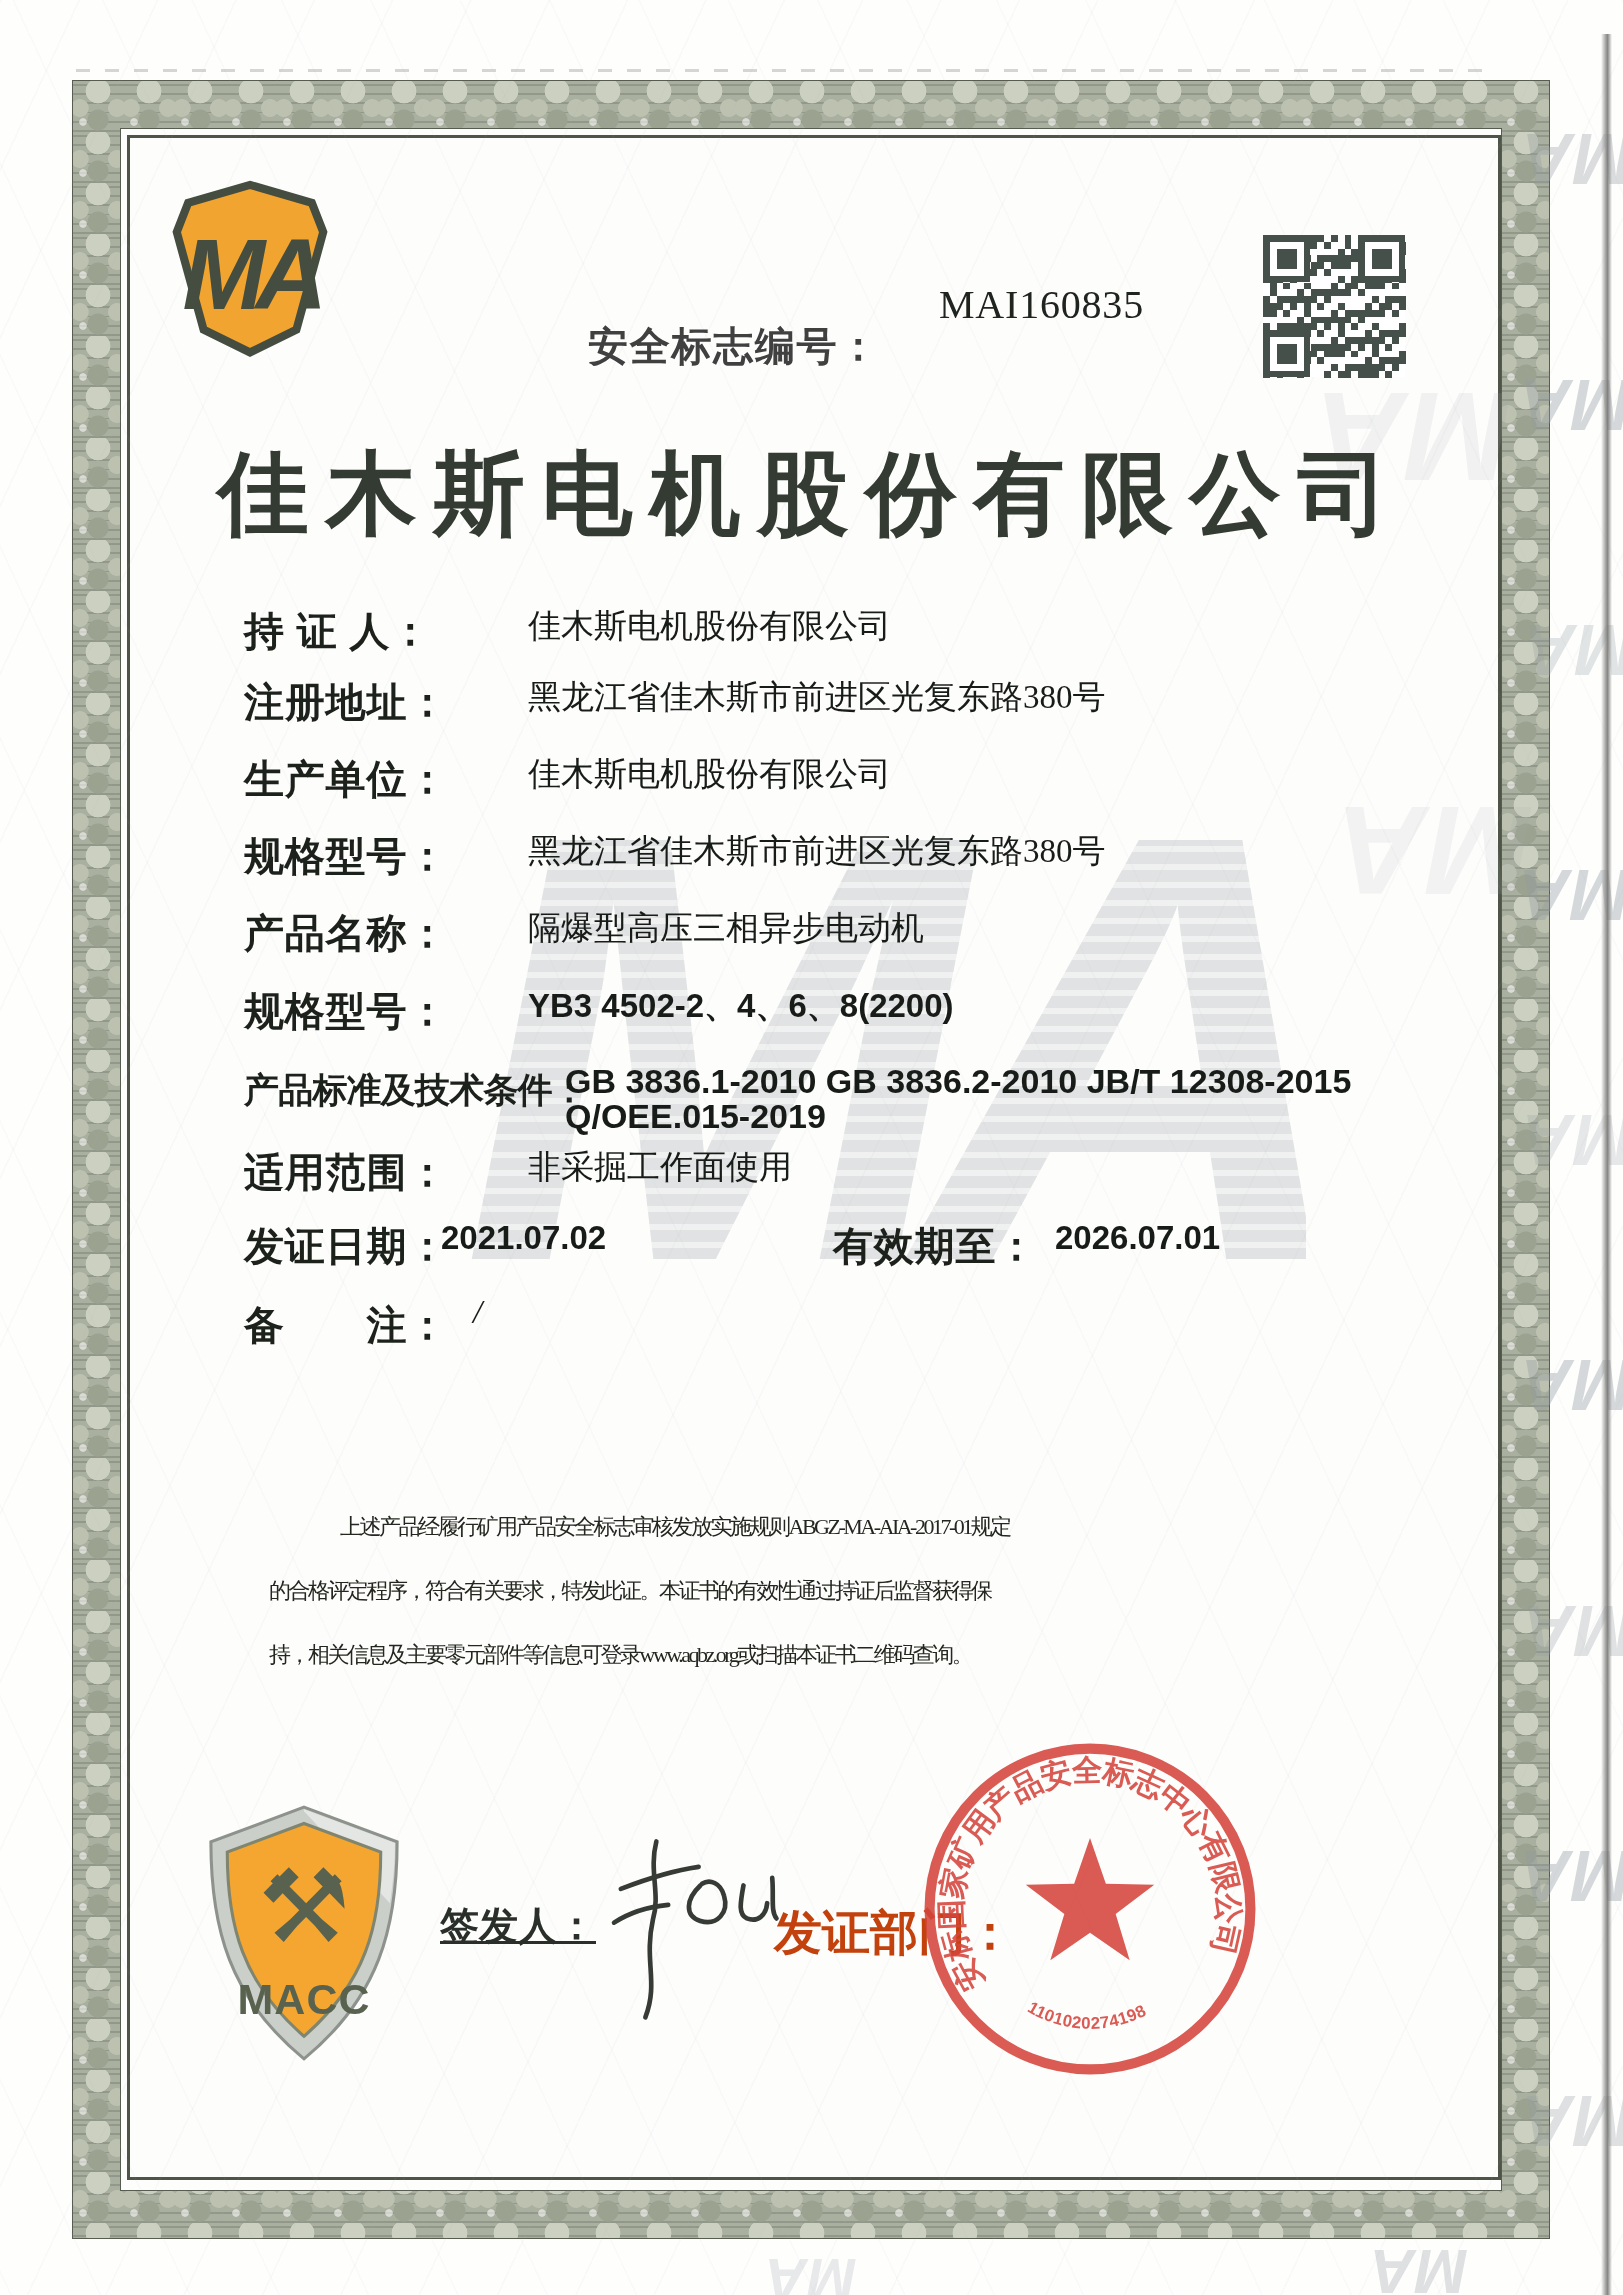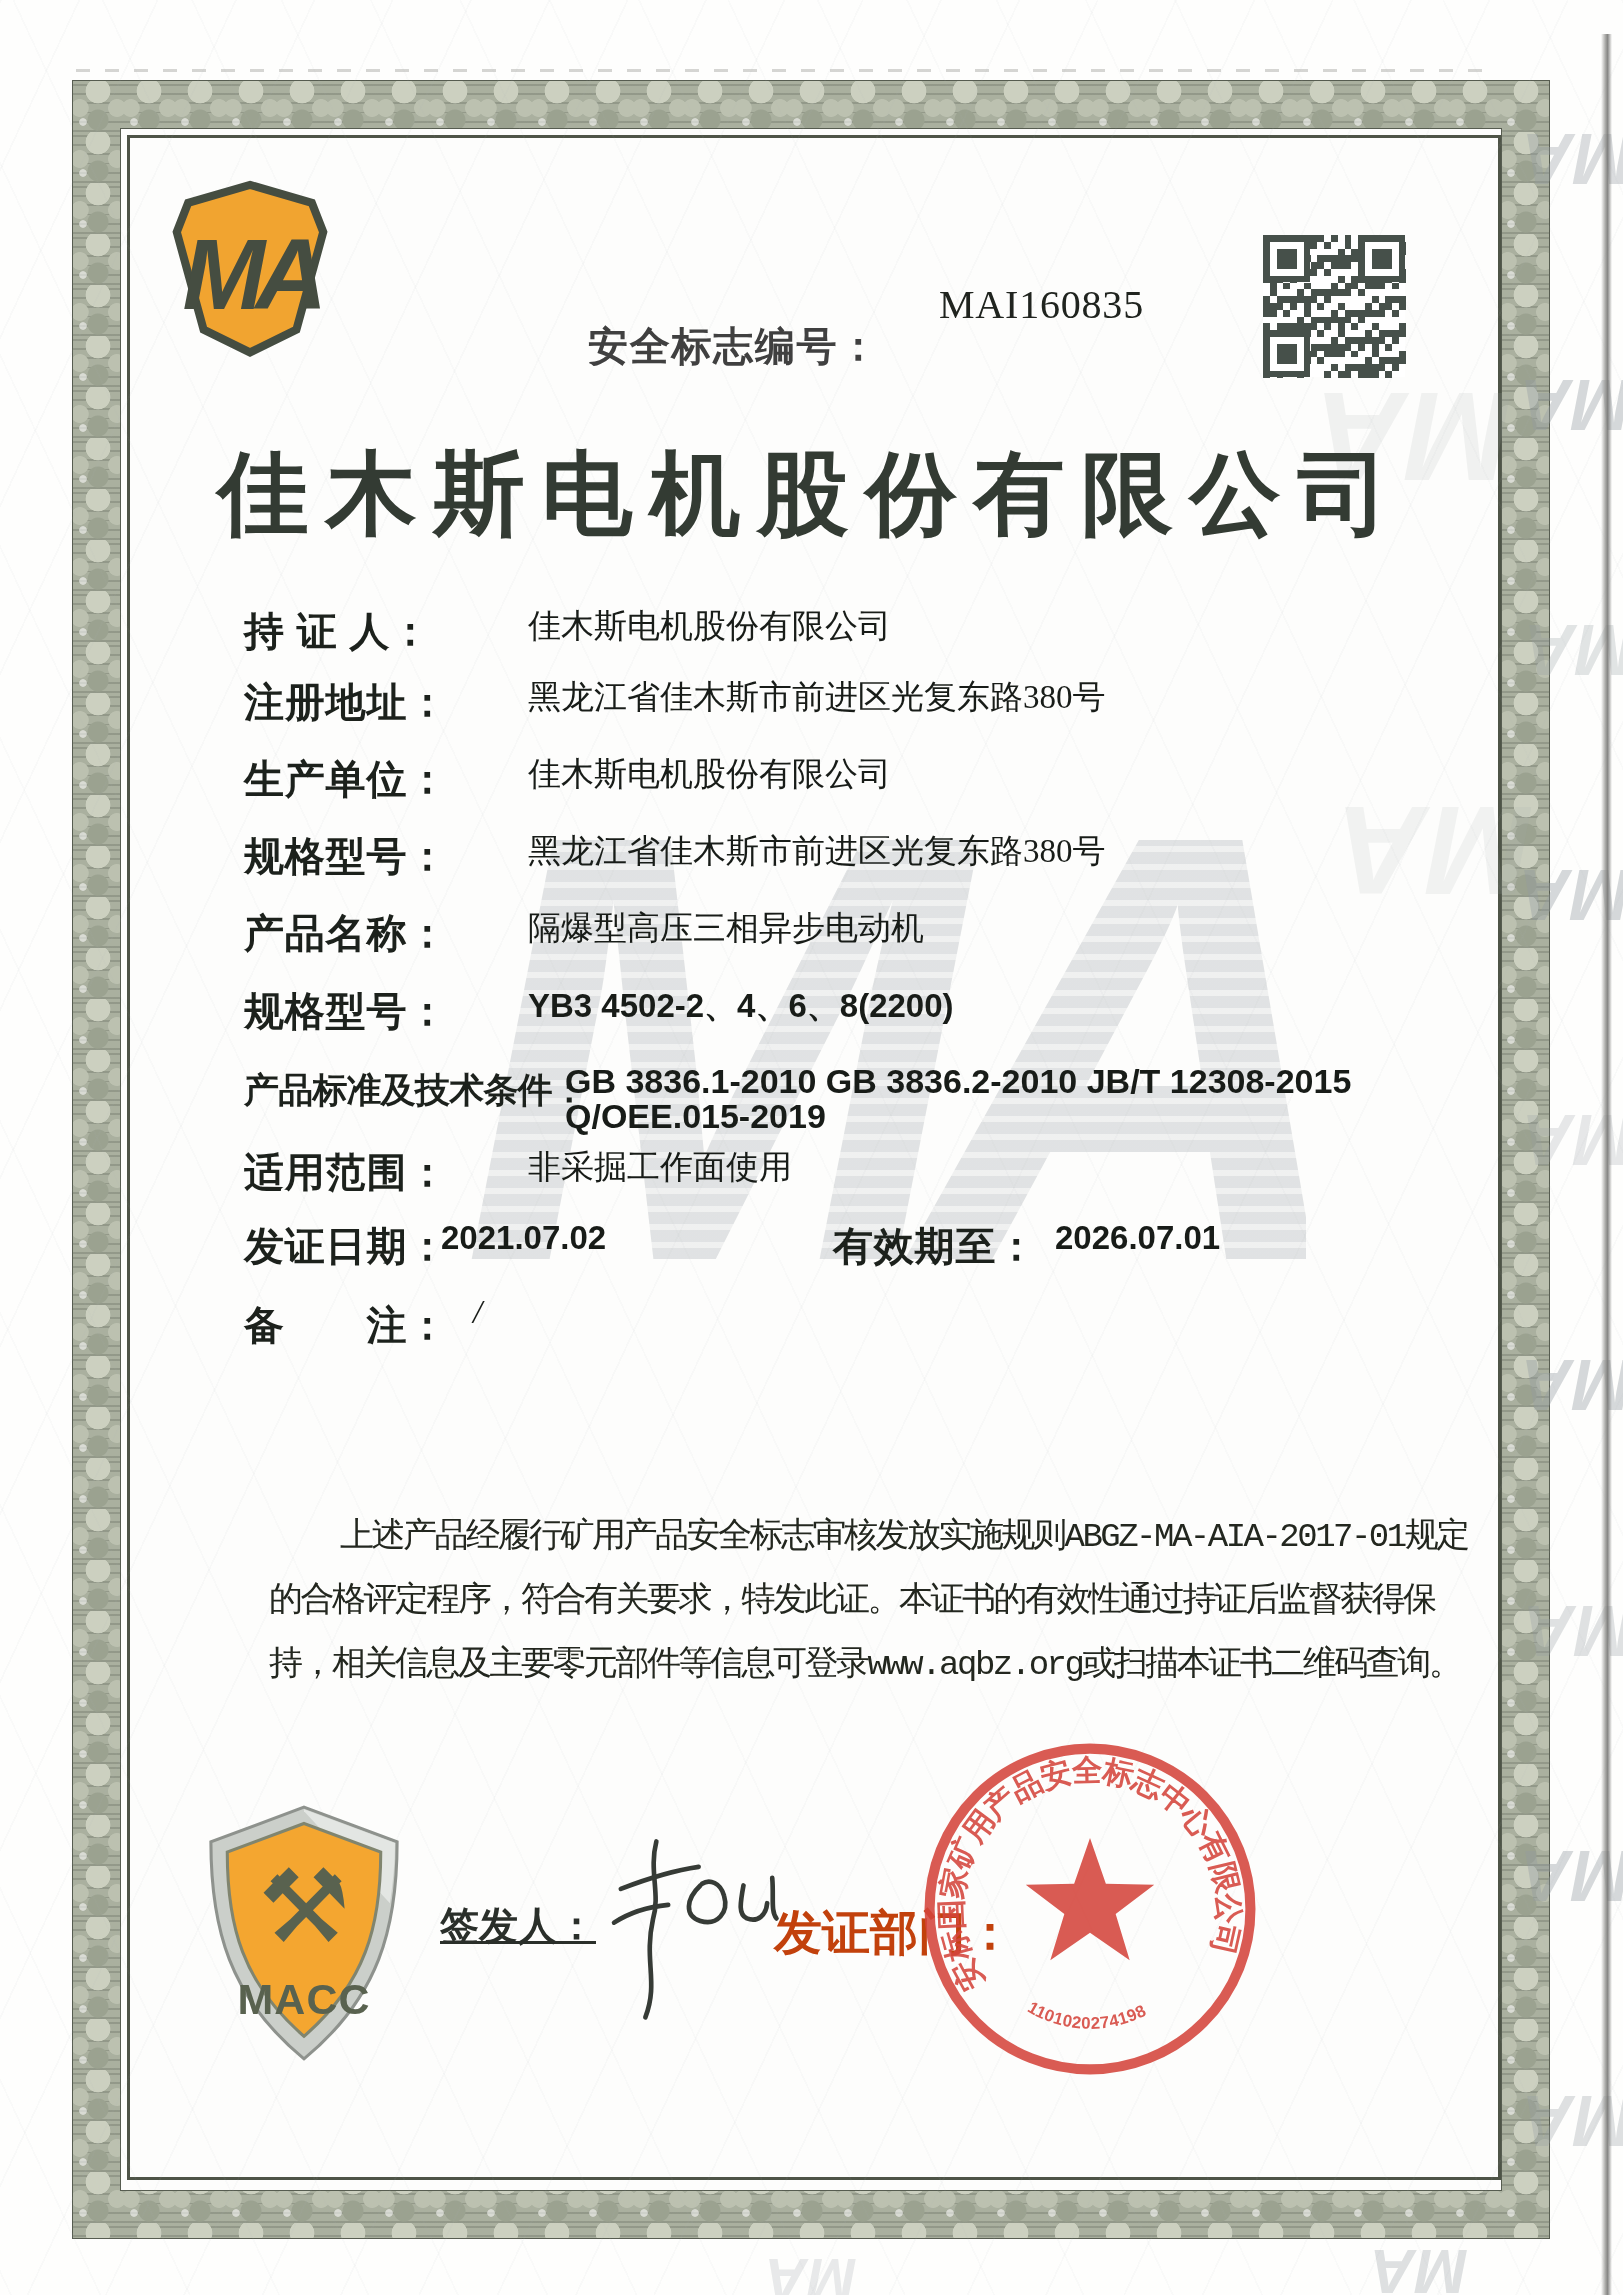--- a/index.html
+++ b/index.html
@@ -48,22 +48,22 @@
   .f-tl{left:0;top:0}.f-tr{right:0;top:0}.f-bl{left:0;bottom:0}
   .title{position:absolute;left:0;top:433px;width:1623px;text-align:center;z-index:3;
         font-size:91px;font-weight:800;letter-spacing:17px;color:#333b33;}
   
   .lab{position:absolute;left:244px;z-index:3;font-size:40px;font-weight:700;letter-spacing:0.8px;color:#1c211c;white-space:nowrap;}
   .val{position:absolute;left:528px;z-index:3;font-family:"Liberation Serif",serif;font-size:33px;letter-spacing:0;color:#181c18;white-space:nowrap;}
   .val-sans{font-family:"Liberation Sans",sans-serif;font-weight:700;}
   .lab-small{font-size:35px;letter-spacing:-0.8px;}
   .val-std{left:565px;font-family:"Liberation Sans",sans-serif;font-weight:700;font-size:34px;}
   
-  .stline{position:absolute;left:269px;width:1150px;z-index:3;font-family:Liberation Mono, monospace;
-        font-size:34px;letter-spacing:-2.5px;color:#23271f;white-space:nowrap;}
+  .stline{position:absolute;left:269px;width:1150px;z-index:3;font-family:Liberation Serif, serif;
+        font-size:22px;letter-spacing:-2.5px;color:#23271f;white-space:nowrap;}
   
   .macc{position:absolute;left:196px;top:1801px;width:216px;height:266px;z-index:3;}
   .signer{position:absolute;left:440px;top:1899px;z-index:3;font-size:39px;font-weight:700;color:#2a2f2a;text-decoration:underline;}
   .signature{position:absolute;left:548px;top:1833px;width:237px;height:203px;z-index:4;}
   .issuer{position:absolute;left:774px;top:1901px;z-index:3;font-size:48px;font-weight:700;color:#c2410c;}
   .seal{position:absolute;left:911px;top:1730px;width:358px;height:358px;z-index:5;}
 </style>
 </head>
 <body>
 

